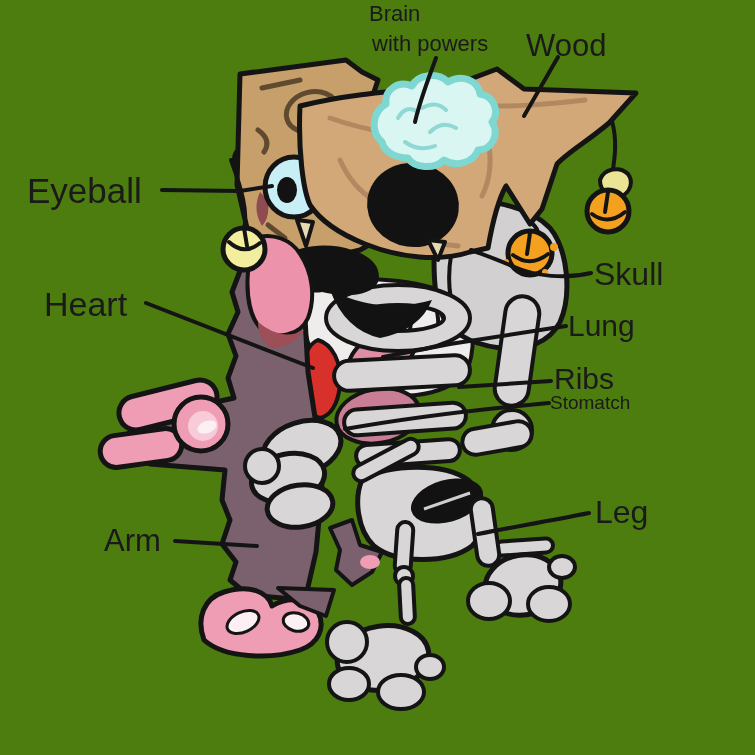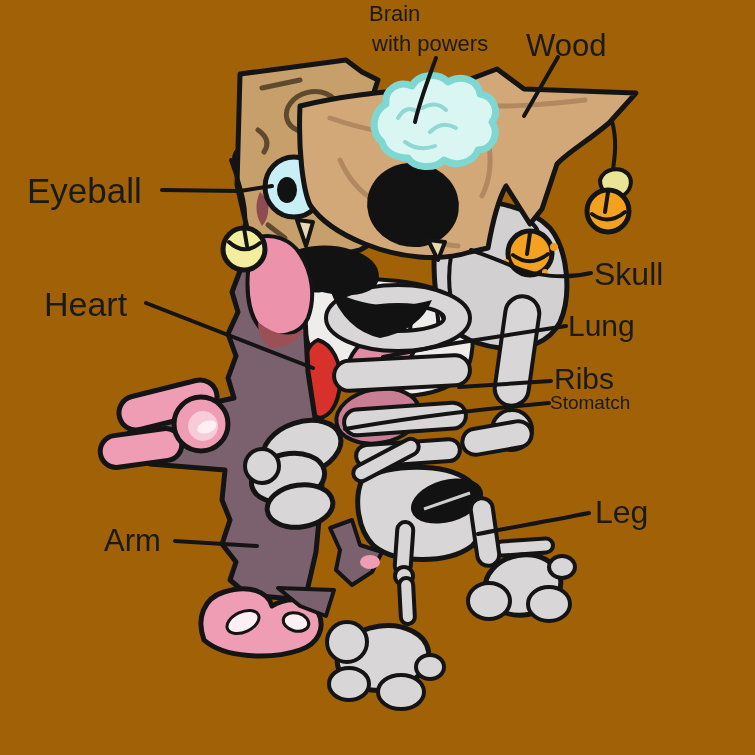--- a/index.html
+++ b/index.html
@@ -1,16 +1,16 @@
 <!DOCTYPE html>
 <html><head>
 <meta charset="utf-8">
 <style>
   html,body{margin:0;padding:0;background:#ffffff;}
-  .stage{position:relative;width:755px;height:755px;background:#a16207;overflow:hidden;}
+  .stage{position:relative;width:755px;height:755px;background:#4d7c0f;overflow:hidden;}
   svg{position:absolute;left:0;top:0;}
   .o{stroke:#141414;stroke-linejoin:round;stroke-linecap:round;}
   .sw5{stroke-width:5}.sw4{stroke-width:4}.sw3{stroke-width:3}
   .f-wood{fill:#d3a878}.f-ear{fill:#c79f6a}.f-fur{fill:#7b616d}
   .f-brain{fill:#d9f6f3}.f-eye{fill:#c8eef6}.f-bone{fill:#d8d6d6}
   .f-skull{fill:#d2d0d0}.f-chest{fill:#efecec}.f-heart{fill:#d8302b}
   .f-lung{fill:#e08da3}.f-stom{fill:#ca7e95}.f-pink{fill:#ee9db4}
   .f-mouth{fill:#ec93ab}.f-black{fill:#121212}.f-orange{fill:#f5a120}
   .f-yellow{fill:#f3ee9e}.f-cream{fill:#e8d9b5}.f-white{fill:#fdf0f4}
   .f-maroon{fill:#8e4b52}.f-padpink{fill:#f7cbd8}

